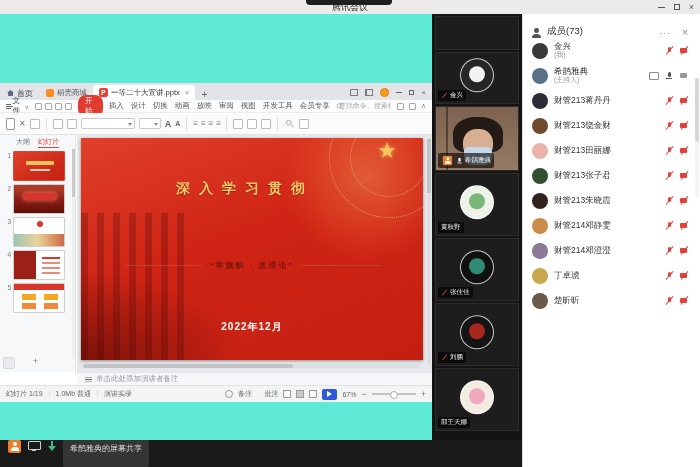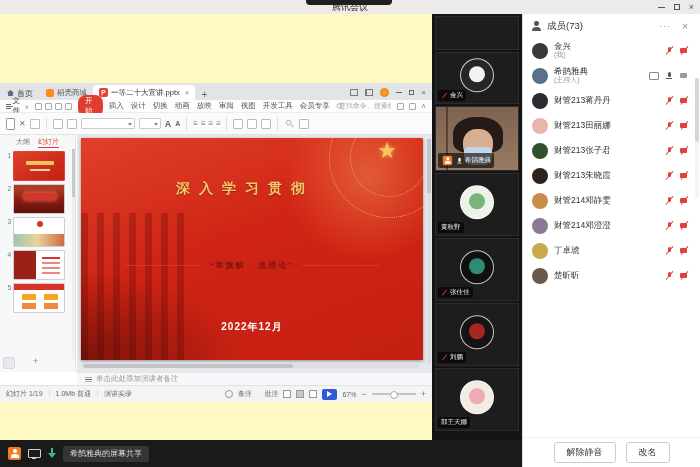--- a/index.html
+++ b/index.html
@@ -9,21 +9,21 @@
 
   
   .titlebar{position:absolute;left:0;top:0;width:700px;height:14px;background:#ecebe9;display:flex;align-items:center;justify-content:center;font-size:9px;color:#2b2b2b;z-index:5;}
   .titlebar .pill{position:absolute;left:306px;top:0;width:86px;height:5px;background:#1f1f1f;border-radius:0 0 4px 4px;}
   .twin{position:absolute;right:6px;top:0;height:14px;display:flex;align-items:center;gap:9px;}
   .twin .min{width:7px;height:1px;background:#555;display:inline-block;}
   .twin .max{width:6px;height:6px;border:1px solid #555;display:inline-block;}
   .twin .cls{font-size:9px;color:#555;line-height:1;}
 
   
-  .stage{position:absolute;left:0;top:14px;width:522px;height:426px;background:#fef9c3;}
+  .stage{position:absolute;left:0;top:14px;width:522px;height:426px;background:#5eead4;}
 
   
   .wps{position:absolute;left:0;top:69px;width:432px;height:319px;background:#fff;font-size:8px;}
   .wtabs{position:absolute;left:0;top:0;width:432px;height:17px;background:#e2e4e8;display:flex;align-items:flex-end;}
   .home{display:flex;align-items:center;gap:3px;padding:0 7px;height:14px;color:#444;font-size:8px;}
   .hico{width:7px;height:6px;background:#5a6b8c;clip-path:polygon(50% 0,100% 45%,85% 45%,85% 100%,15% 100%,15% 45%,0 45%);}
   .wtab{display:flex;align-items:center;gap:3px;height:15px;padding:0 6px;font-size:7.5px;color:#555;border-radius:4px 4px 0 0;}
   .wtab.active{background:#fff;color:#333;}
   .sico{width:8px;height:8px;border-radius:2px;background:#ff8a1e;}
   .pico{width:9px;height:9px;border-radius:2px;background:#e84033;color:#fff;font-size:6.5px;font-weight:bold;display:flex;align-items:center;justify-content:center;}
@@ -168,26 +168,26 @@
   .obadge::after{content:"";position:absolute;left:2.5px;bottom:2px;width:8px;height:4px;border-radius:3px 3px 0 0;background:#fff;}
   .obadge.sm{transform:scale(.72);}
   .wmon{width:14px;height:11px;}
   .wmon::before{content:"";position:absolute;left:0.5px;top:1px;width:11px;height:7px;border:1px solid #cfcfcf;border-radius:1px;}
   .wmon::after{content:"";position:absolute;left:4.5px;bottom:0;width:4px;height:1px;background:#cfcfcf;}
   .garrow{width:10px;height:12px;}
   .garrow::before{content:"";position:absolute;left:3.8px;top:0.5px;width:2.4px;height:5.5px;background:#41b883;}
   .garrow::after{content:"";position:absolute;left:0.8px;top:5.5px;border-left:4.2px solid transparent;border-right:4.2px solid transparent;border-top:5px solid #41b883;}
 
   
-  .bottombar{position:absolute;left:0;top:440px;width:522px;height:27px;background:#1a1a1a;display:flex;align-items:center;gap:6px;padding:0 8px;}
+  .bottombar{position:absolute;left:0;top:440px;width:522px;height:27px;background:#1a1a1a;display:flex;gap:6px;padding:0 8px;}
   .sharelabel{background:#353535;color:#ddd;font-size:8px;padding:2.5px 7px;border-radius:2px;white-space:nowrap;}
 
   
   .panel{position:absolute;left:522px;top:14px;width:178px;height:453px;background:#fff;border-left:1px solid #dcdcdc;display:flex;flex-direction:column;}
-  .phead{height:24px;display:flex;align-items:center;gap:4px;padding:0 8px;font-size:9.5px;color:#333;}
+  .phead{height:24px;display:flex;align-items:flex-end;gap:4px;padding:0 8px;font-size:9.5px;color:#333;}
   .pmore{margin-left:auto;color:#888;font-size:9px;letter-spacing:1px;}
   .pclose{color:#888;font-size:10px;margin-left:7px;margin-right:4px;}
   .psearchwrap{height:26px;padding:2px 8px 4px;}
   .psearch{height:18px;background:#f5f5f5;border:1px solid #e6e6e6;border-radius:3px;display:flex;align-items:center;gap:4px;padding:0 6px;}
   .psearch input{border:none;outline:none;background:transparent;font-size:8.5px;color:#333;width:120px;font-family:inherit;}
   .psearch input::placeholder{color:#b5b5b5;}
   .plist{flex:1;position:relative;overflow:hidden;}
   .mrow{height:25px;display:flex;align-items:center;gap:6px;padding:0 10px 0 9px;}
   .mav{width:16px;height:16px;border-radius:50%;flex:0 0 16px;background:#888;}
   .mcol{display:flex;flex-direction:column;justify-content:center;line-height:1.15;min-width:0;flex:1;}
@@ -514,20 +514,34 @@
           </span>
           <span class="mics">
 
             <span class="mutedicons">
               <span class="icon mic-off"></span>
               <span class="icon cam-off"></span>
             </span>
           </span>
         </div>
 
+        <div class="mrow">
+          <span class="mav" style="background: rgb(110, 74, 47);"></span>
+          <span class="mcol">
+            <span class="mname">财管213饶金财</span>
+
+          </span>
+          <span class="mics">
+
+            <span class="mutedicons">
+              <span class="icon mic-off"></span>
+              <span class="icon cam-off"></span>
+            </span>
+          </span>
+        </div>
 
         <div class="mrow">
           <span class="mav" style="background: rgb(232, 180, 172);"></span>
           <span class="mcol">
             <span class="mname">财管213田丽娜</span>
 
           </span>
           <span class="mics">
 
             <span class="mutedicons">
@@ -626,19 +640,15 @@
               <span class="icon mic-off"></span>
               <span class="icon cam-off"></span>
             </span>
           </span>
         </div>
 
       </div>
     <div class="panelscroll">
         <i></i>
       </div>
-    <div class="pfoot">
-      <button class="pbtn">解除静音</button>
-      <button class="pbtn">改名</button>
-    </div>
   </div>
 
 </div>
 
 </body></html>

